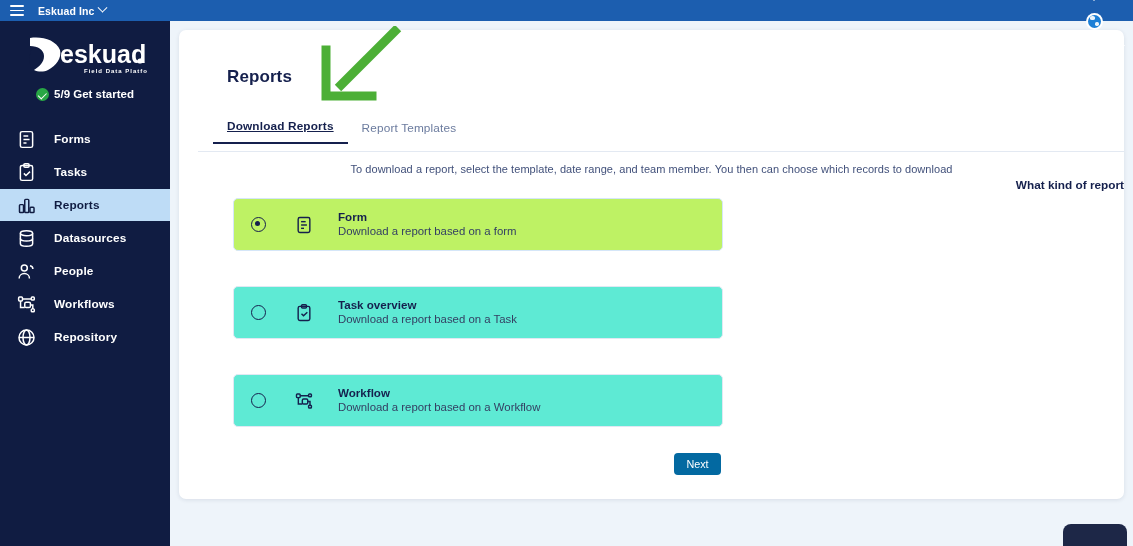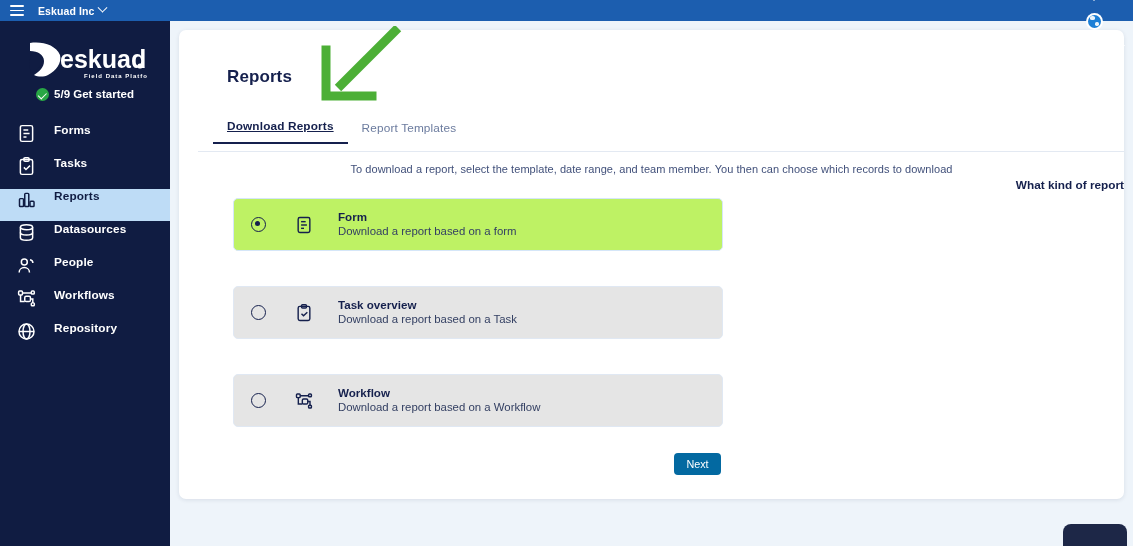--- a/index.html
+++ b/index.html
@@ -82,21 +82,21 @@
   .user-name { color: #ffffff; font-size: 10.5px; letter-spacing: .1px; }
 
   
   .sidebar {
     position: absolute; top: 21px; left: 0;
     width: 170px; height: 525px;
     background: #101c42;
     z-index: 20;
   }
   .logo-wrap {
-    height: 62px; display: flex; align-items: flex-end; justify-content: center;
+    height: 62px; display: flex; align-items: center; justify-content: center;
     padding-top: 6px;
   }
   .logo { position: relative; width: 126px; height: 46px; }
   .logo svg { display: block; }
   .getstarted {
     display: flex; align-items: center; justify-content: center;
     gap: 5px; height: 26px; margin-top: -2px;
   }
   .check-circle {
     width: 13px; height: 13px; border-radius: 50%;
@@ -105,21 +105,21 @@
   .check-circle::after {
     content: ""; position: absolute; left: 3.5px; top: 3px;
     width: 4px; height: 6.5px;
     border-right: 1.7px solid #fff; border-bottom: 1.7px solid #fff;
     transform: rotate(45deg);
   }
   .getstarted-label { color: #ffffff; font-size: 11.5px; font-weight: bold; }
 
   .nav { margin-top: 16px; }
   .nav-item {
-    display: flex; 
+    display: flex; align-items: center;
     height: 32px; padding-left: 16px;
     color: #ffffff; cursor: pointer;
     margin-bottom: 1px;
   }
   .nav-item .ico { width: 21px; height: 21px; flex: none; display: block; }
   .nav-item .nav-label {
     margin-left: 17px; font-size: 11.8px; font-weight: bold; letter-spacing: .15px;
   }
   .nav-item.active { background: #bedcf6; color: #101c42; }
   .nav-item.active .ico path,
@@ -177,21 +177,21 @@
 
   
   .options { position: absolute; left: 54px; top: 168px; width: 490px; }
   .option {
     position: relative;
     width: 490px; height: 53px;
     border: 1px solid #e0e8f3;
     border-radius: 5px;
     display: flex; align-items: center;
     margin-bottom: 35px;
-    background: #e5e5e5;
+    background: #5eead4;
     cursor: pointer;
   }
   .option.selected { background: #bef264; border-color: #d5e6f8; }
   .radio {
     width: 15px; height: 15px; border-radius: 50%;
     border: 1.8px solid #15204d;
     margin-left: 17px; flex: none; position: relative;
   }
   .radio.on::after {
     content: ""; position: absolute; left: 3px; top: 3px;

